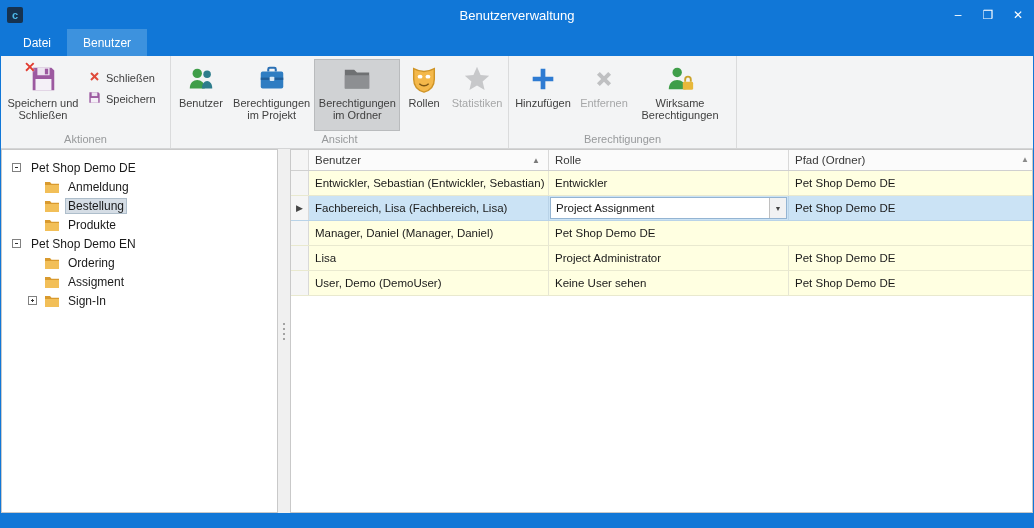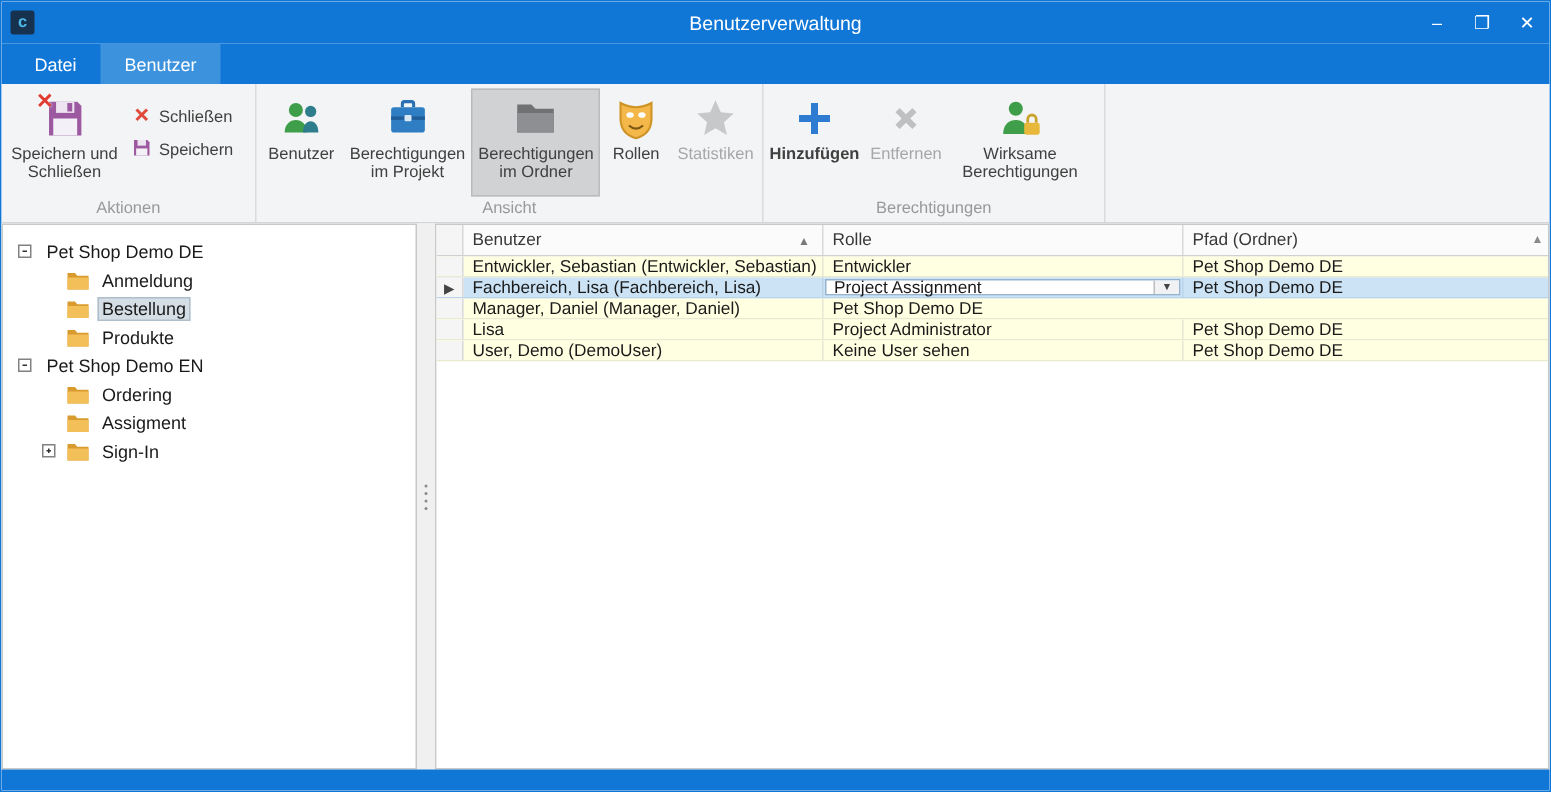--- a/index.html
+++ b/index.html
@@ -55,21 +55,21 @@
   .tnode.selected .tlabel { background:#d5dde5; border:1px solid #aebecb; padding:0 2px; }
 
   
   .grid-panel { flex:1; background:#fff; border:1px solid #c9c9c9; display:flex; flex-direction:column; overflow:hidden; position:relative; }
   .g-header { display:flex; height:21px; background:#fbfbfb; border-bottom:1px solid #d0d0d0; }
   .g-h { font-size:11.5px; color:#383838; display:flex; align-items:center; padding:0 6px; border-right:1px solid #d9d9d9; position:relative; white-space:nowrap; }
   .g-ind-h { width:18px; border-right:1px solid #d9d9d9; background:#f5f5f5; }
   .c1 { width:240px; } .c2 { width:240px; } .c3 { flex:1; }
   .sort { font-size:8px; color:#7a7a7a; margin-left:auto; padding-right:2px; }
   .corner-up { position:absolute; right:3px; top:5px; font-size:8px; color:#8a8a8a; }
-  .g-row { display:flex; height:14px; background:#ffffe1; border-bottom:1px solid #e9e9cf; }
+  .g-row { display:flex; height:25px; background:#ffffe1; border-bottom:1px solid #e9e9cf; }
   .g-row.selected { background:#cbe3f5; border-bottom:1px solid #b9d3e8; }
   .g-ind { width:18px; background:#f5f5f5; border-right:1px solid #d9d9d9; display:flex; align-items:center; justify-content:center; }
   .rowind { font-size:9px; color:#444; }
   .g-c { font-size:11.5px; color:#1a1a1a; display:flex; align-items:center; padding:0 6px; border-right:1px solid #e6e6d4; white-space:nowrap; overflow:hidden; }
   .g-row.selected .g-c { border-right:1px solid #b9d3e8; }
   .editor-cell { padding:0; position:relative; }
   .combo { position:absolute; inset:1px; background:#fff; border:1px solid #94b4d2; display:flex; align-items:center; }
   .combo-text { font-size:11.5px; padding-left:5px; flex:1; white-space:nowrap; overflow:hidden; }
   .combo-btn { width:17px; align-self:stretch; border-left:1px solid #c0c0c0; background:#f1f2f3; display:flex; align-items:center; justify-content:center; }
   .combo-btn .dd { font-size:7px; color:#444; }
@@ -185,21 +185,21 @@
               </svg>
           </span>
           <span class="lbl">Statistiken</span>
         </div>
       </div>
       <div class="rgroup-label">Ansicht</div>
     </div>
 
     <div class="rgroup g-berecht">
       <div class="rgroup-buttons">
-        <div class="bigbtn" style="width:64px;font-weight:bold;">
+        <div class="bigbtn" style="width:64px;">
           <span class="icon32">
             <svg width="30" height="30" viewBox="0 0 32 32">
                 <path d="M13.5 5 h5 v8.5 H27 v5 h-8.5 V27 h-5 v-8.5 H5 v-5 h8.5 z" fill="#2e7bd2"></path>
               </svg>
           </span>
           <span class="lbl">Hinzufügen</span>
         </div>
         <div class="bigbtn disabled" style="width:58px;">
           <span class="icon32">
             <svg width="30" height="30" viewBox="0 0 32 32">

